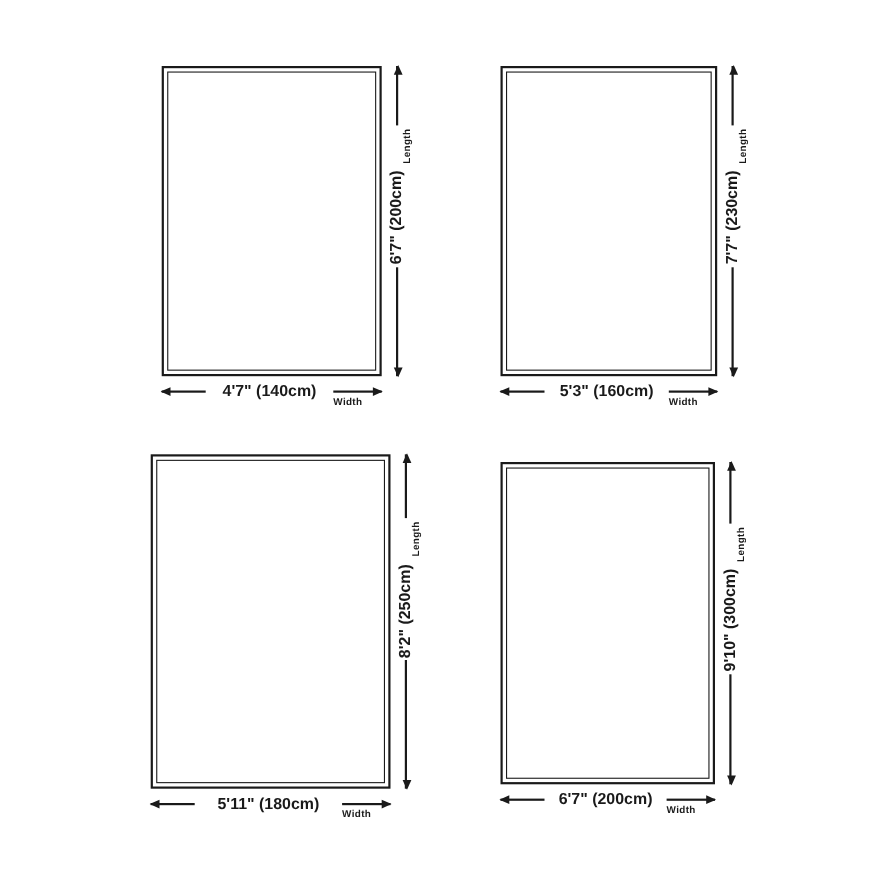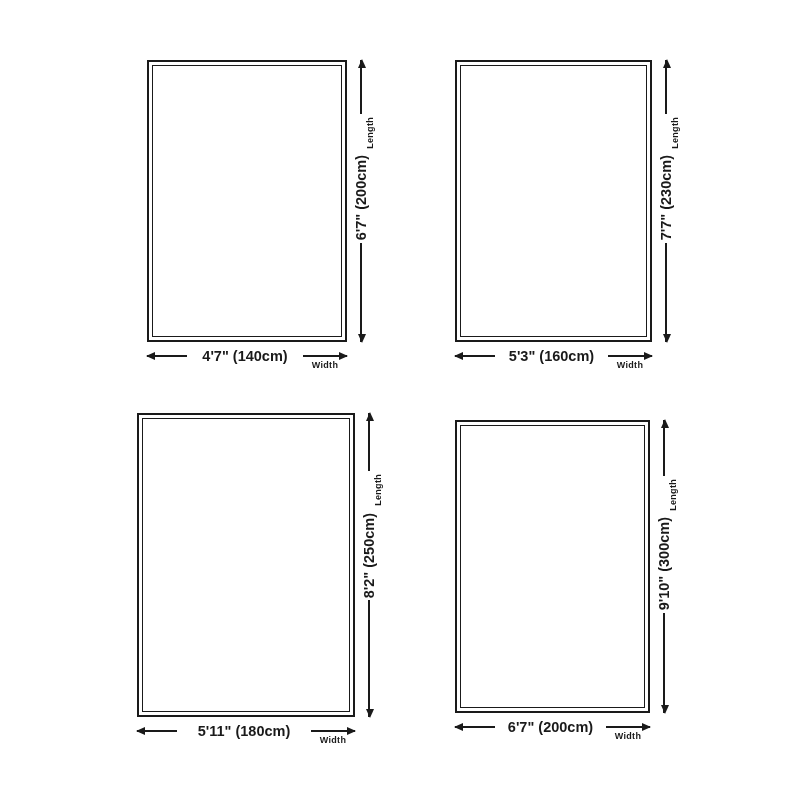--- a/index.html
+++ b/index.html
@@ -122,21 +122,21 @@
     text-align:center;
     font-weight:bold;
     font-size:14.5px;
     line-height:18px;
     white-space:nowrap;
   }
   .h-right-group{
     flex:0 0 44px;
     display:flex;
     flex-direction:column;
-    align-items:center;
+    align-items:flex-start;
   }
   .width-caption{
     font-size:9px;
     font-weight:bold;
     letter-spacing:0.3px;
     margin-top:3px;
   }
 </style>
 </head>
 <body>

